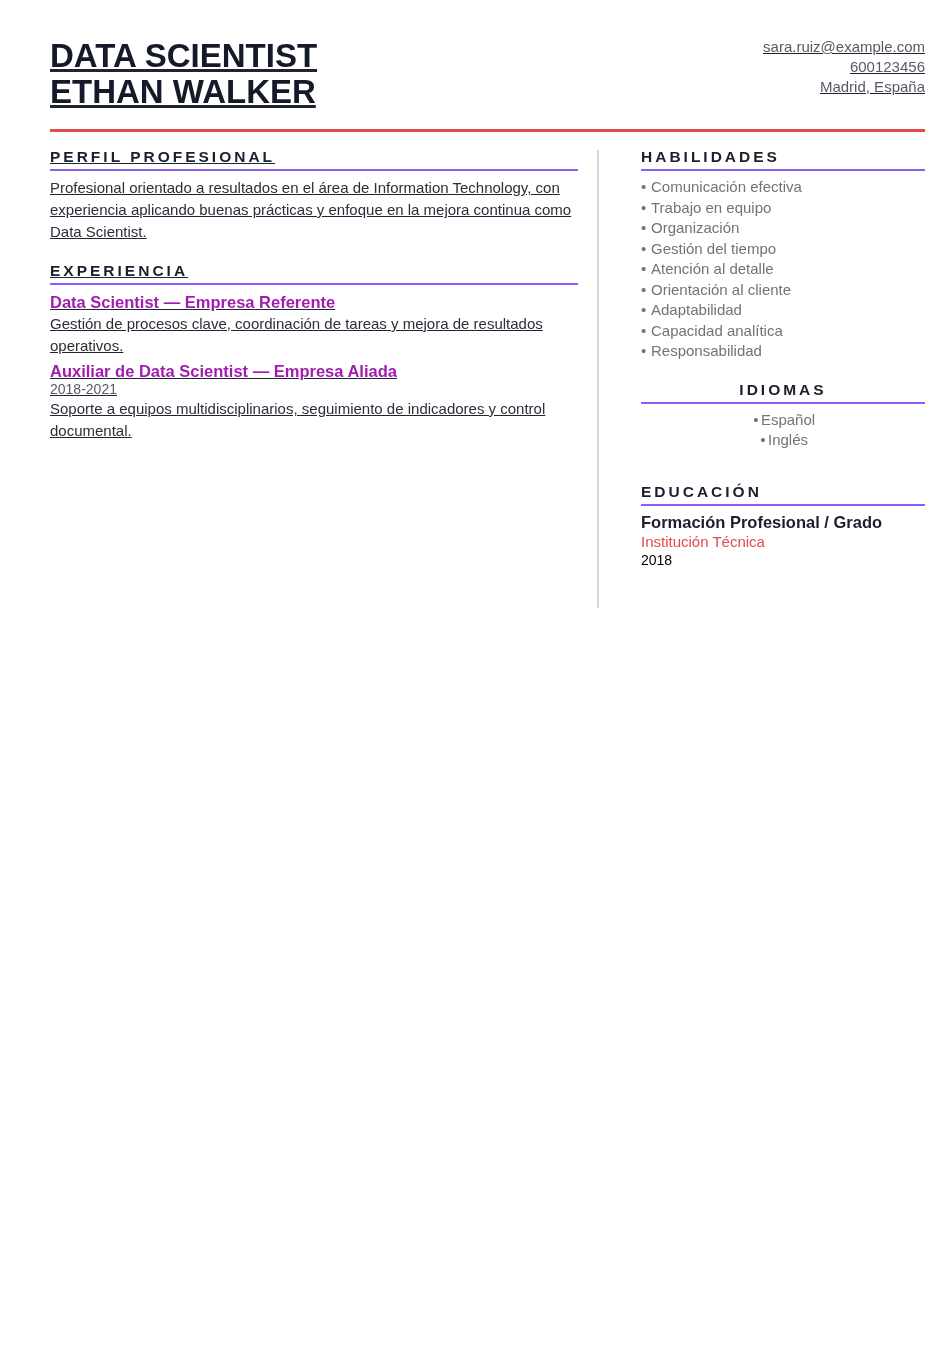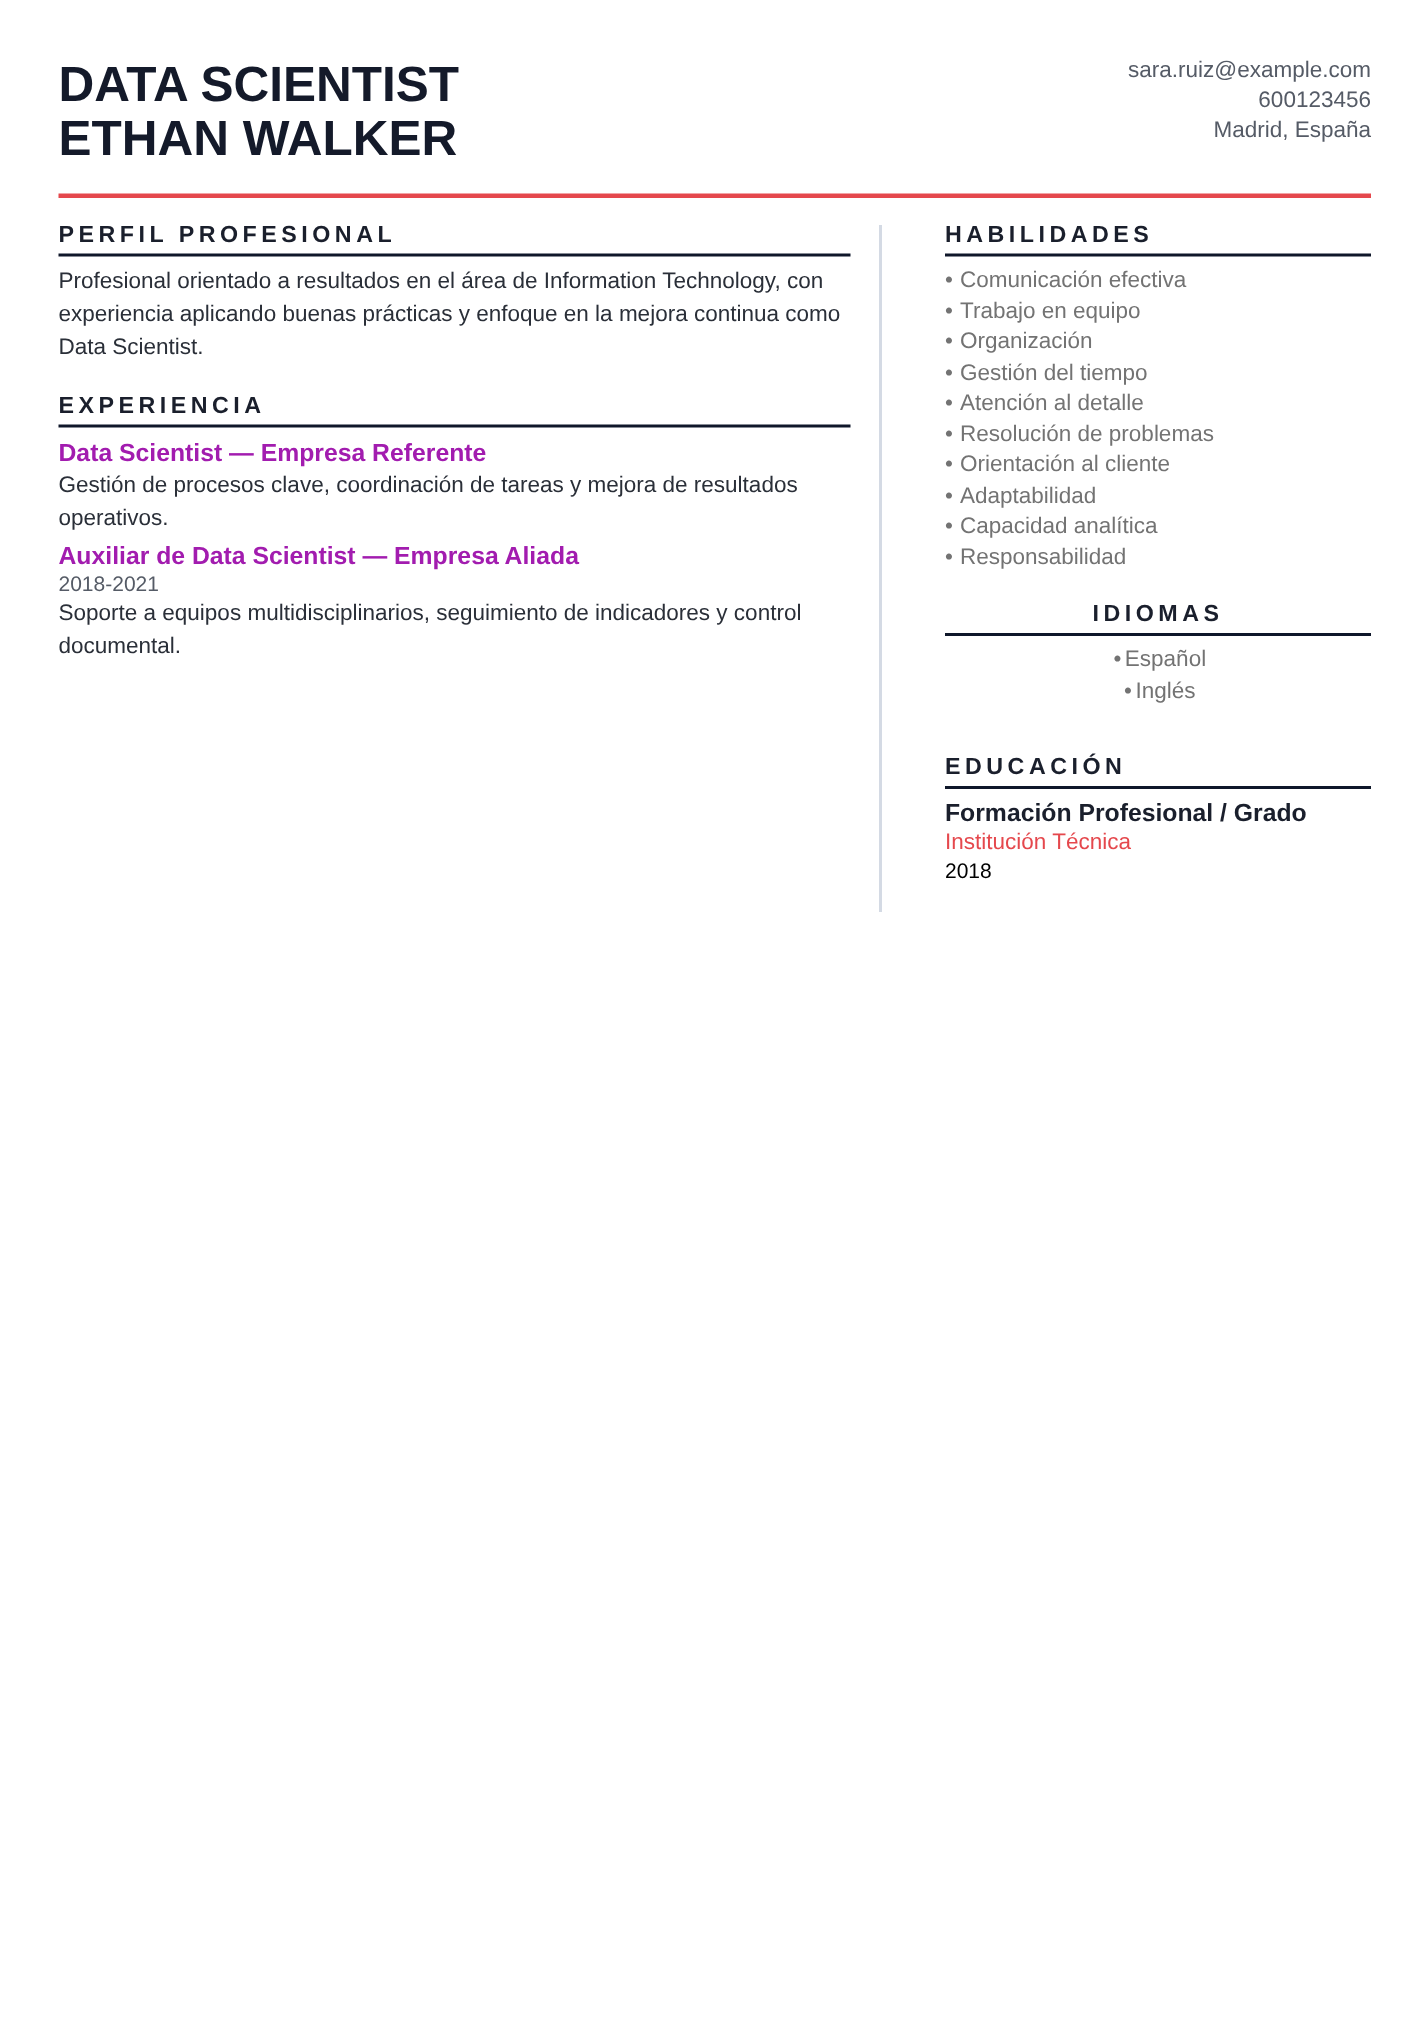--- a/index.html
+++ b/index.html
@@ -10,23 +10,24 @@
     body {
       width: 952px;
       height: 1347px;
       position: relative;
       font-family: "Liberation Sans", sans-serif;
       color: #1f2430;
       overflow: hidden;
     }
     .page {
       position: absolute;
-      left: 39px;
+      left: 50px;
       top: 38px;
       width: 875px;
+      text-decoration: underline;
     }
     .header {
       display: flex;
       justify-content: space-between;
       align-items: flex-start;
       height: 89px;
     }
     .name-block {
       font-size: 33px;
       font-weight: 700;
@@ -70,21 +71,21 @@
       left: 591px;
       width: 284px;
       top: 0;
     }
     .section-title {
       font-size: 15.5px;
       font-weight: 700;
       letter-spacing: 3px;
       color: #1a1f2c;
       padding-bottom: 3px;
-      border-bottom: 2px solid #0f172a;
+      border-bottom: 2px solid #8b5cf6;
       line-height: 18px;
     }
     .para {
       font-size: 15px;
       line-height: 22px;
       color: #2a2f38;
       margin-top: 6px;
     }
     .section { margin-bottom: 0; }
     .sec-exp { margin-top: 19px; }
@@ -183,21 +184,20 @@
 
     <div class="right-col">
       <div class="section">
         <div class="section-title">HABILIDADES</div>
         <ul class="bullet-list">
           <li><span class="dot">•</span><span>Comunicación efectiva</span></li>
           <li><span class="dot">•</span><span>Trabajo en equipo</span></li>
           <li><span class="dot">•</span><span>Organización</span></li>
           <li><span class="dot">•</span><span>Gestión del tiempo</span></li>
           <li><span class="dot">•</span><span>Atención al detalle</span></li>
-          <li><span class="dot">•</span><span>Resolución de problemas</span></li>
           <li><span class="dot">•</span><span>Orientación al cliente</span></li>
           <li><span class="dot">•</span><span>Adaptabilidad</span></li>
           <li><span class="dot">•</span><span>Capacidad analítica</span></li>
           <li><span class="dot">•</span><span>Responsabilidad</span></li>
         </ul>
       </div>
 
       <div class="section sec-lang">
         <div class="section-title">IDIOMAS</div>
         <ul class="bullet-list">

